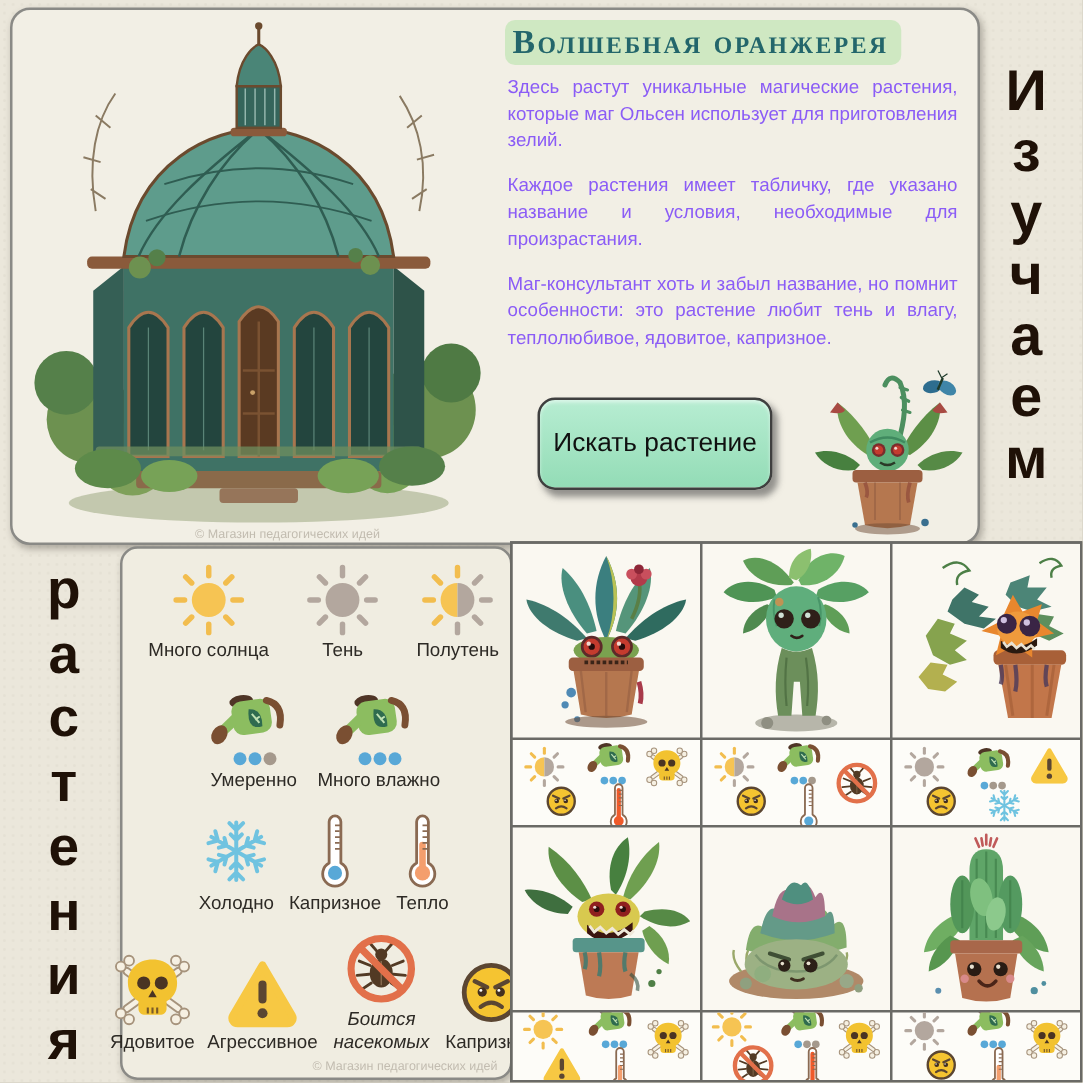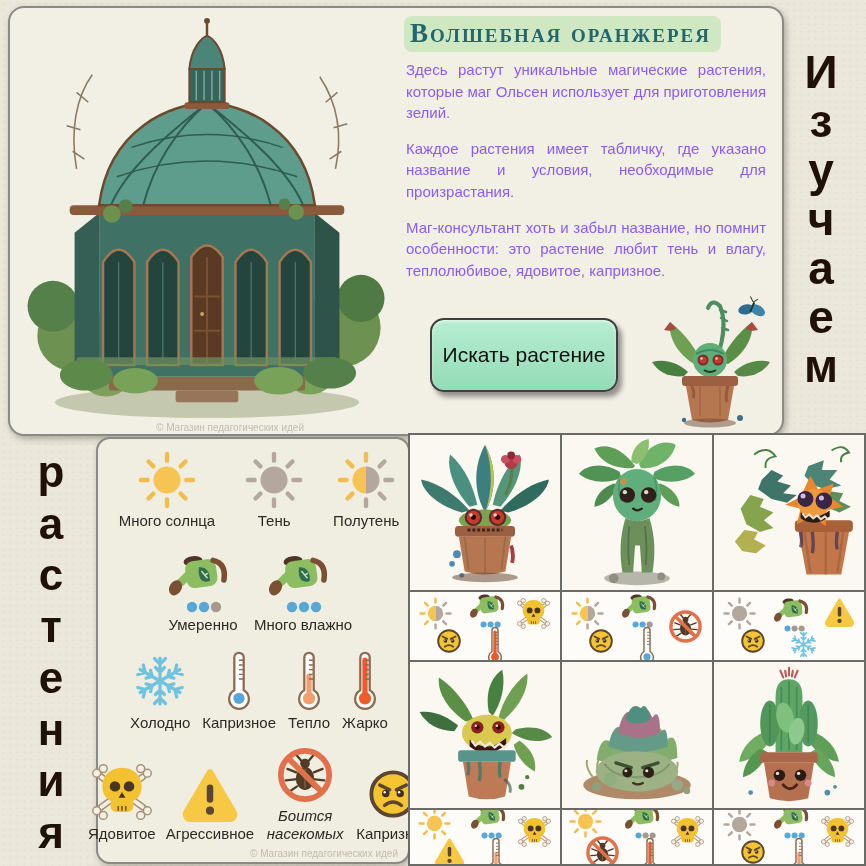--- a/index.html
+++ b/index.html
@@ -291,29 +291,20 @@
         </div>
         <div class="legend-item">
           <span class="icn icn-thermo-warm"><svg xmlns="http://www.w3.org/2000/svg" viewBox="0 0 36 66" width="34" height="62">
               <path d="M13,9 a5,5 0 0 1 10,0 V44 a10.5,10.5 0 1 1 -10,0 Z" fill="#fff" stroke="#8a6a52" stroke-width="2.4" stroke-linejoin="round"></path>
   <circle cx="18" cy="52.5" r="6.5" fill="#f49e6d"></circle>
               <rect x="15.2" y="26" width="5.6" height="24" rx="2.8" fill="#f49e6d"></rect>
               <path d="M18,12 h5 M18,17 h4 M18,22 h5 M18,27 h4 M18,32 h5" stroke="#8a6a52" stroke-width="1.5"></path>
             </svg></span>
           <div class="legend-label">Тепло</div>
         </div>
-        <div class="legend-item">
-          <span class="icn icn-thermo-hot"><svg xmlns="http://www.w3.org/2000/svg" viewBox="0 0 36 66" width="34" height="62">
-              <path d="M13,9 a5,5 0 0 1 10,0 V44 a10.5,10.5 0 1 1 -10,0 Z" fill="#fff" stroke="#8a6a52" stroke-width="2.4" stroke-linejoin="round"></path>
-  <circle cx="18" cy="52.5" r="6.5" fill="#ef5a2a"></circle>
-              <rect x="15.2" y="9" width="5.6" height="41" rx="2.8" fill="#ef5a2a"></rect>
-              <path d="M18,12 h5 M18,17 h4 M18,22 h5 M18,27 h4 M18,32 h5" stroke="#8a6a52" stroke-width="1.5"></path>
-            </svg></span>
-          <div class="legend-label">Жарко</div>
-        </div>
       </div>
     <div class="legend-row" data-legend-row="3">
         <div class="legend-item">
           <span class="icn icn-skull"><svg xmlns="http://www.w3.org/2000/svg" viewBox="0 0 68 64" width="64" height="60">
               <g stroke="#a6937c" stroke-width="7.5" stroke-linecap="round">
                 <path d="M12,16 L56,48 M56,16 L12,48"></path>
               </g>
   <g stroke="#f6f0e2" stroke-width="4" stroke-linecap="round">
                 <path d="M12,16 L56,48 M56,16 L12,48"></path>
               </g>

